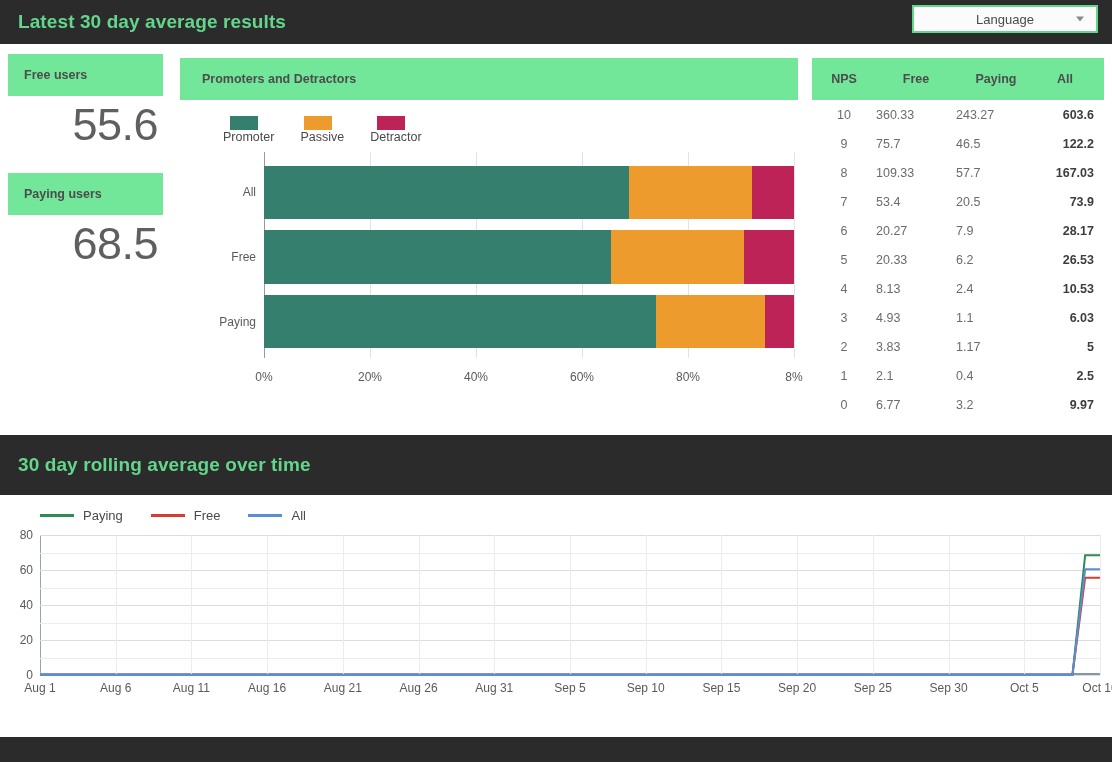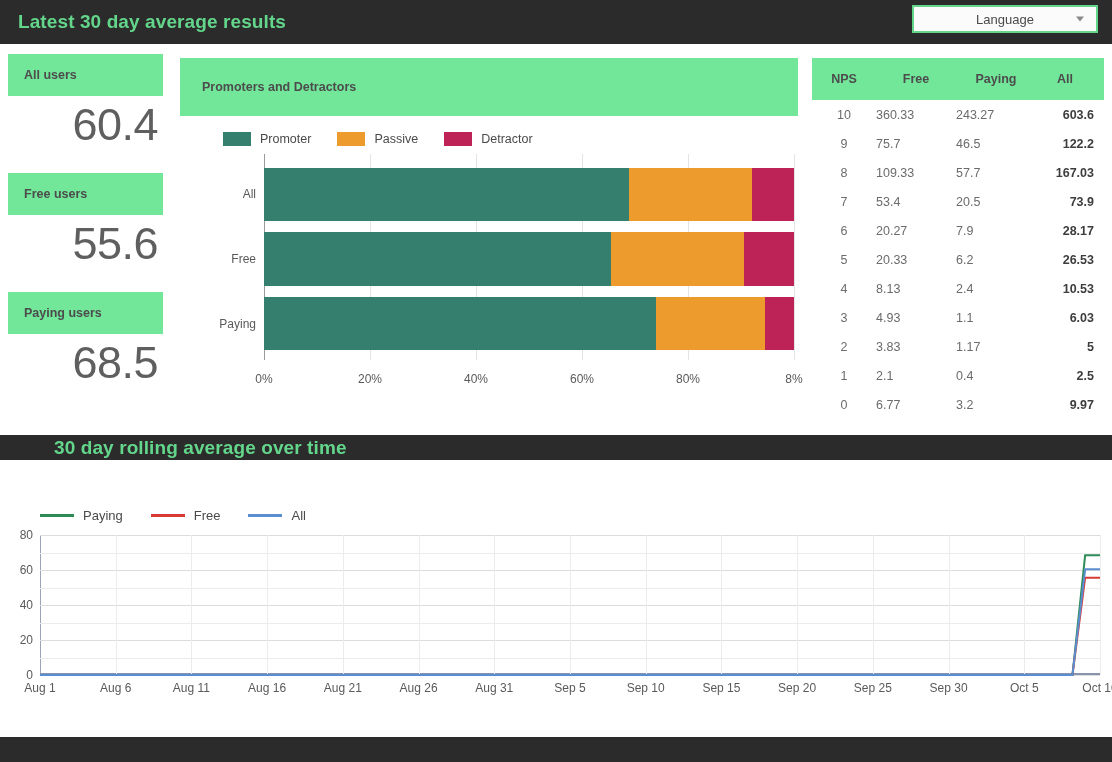--- a/index.html
+++ b/index.html
@@ -55,27 +55,27 @@
   .kpi-value {
     text-align: right; padding-right: 5px;
     font-size: 45px; color: #5f5f5f;
     line-height: 58px; font-weight: normal;
     letter-spacing: -.5px;
   }
 
   
   .bar-panel { position: absolute; left: 180px; top: 58px; width: 618px; }
   .panel-head {
-    height: 58px; background: #72e79a;
+    height: 42px; background: #72e79a;
     display: flex; align-items: center; padding-left: 22px;
   }
   .panel-head span { font-size: 12.5px; font-weight: bold; color: #4c4c4c; }
 
   .legend { display: flex; align-items: center; padding: 16px 0 8px 43px; }
-  .legend-item { display: flex; align-items: center; margin-right: 26px; }
+  .legend-item { display: flex; align-items: center; margin-right: 26px; flex-direction: column; }
   .legend-swatch { width: 28px; height: 14px; margin-right: 9px; }
   .legend-label { font-size: 12.5px; color: #4a4a4a; }
 
   .bars-area { position: relative; margin-left: 43px; height: 238px; }
   .bars-plot {
     position: absolute; left: 41px; right: 4px; top: 8px; bottom: 36px;
   }
   .gridline {
     position: absolute; top: -8px; bottom: -4px; width: 1px;
     background: #e3e3e3;
@@ -112,21 +112,21 @@
   .c1 { width: 80px; text-align: left; }
   .c2 { width: 80px; text-align: left; }
   .c3 { width: 68px; text-align: right; padding-right: 10px; }
   .nps-head .c0 { width: 64px; }
   .nps-head .c1 { width: 80px; }
   .nps-head .c2 { width: 80px; }
   .nps-head .c3 { width: 68px; padding-right: 10px; }
   .nps-row .c3 { font-weight: bold; color: #3d3d3d; }
 
   
-  #line-header { top: 435px; height: 25px; padding-left: 36px; }
+  #line-header { top: 435px; height: 60px; }
   .line-panel { position: absolute; left: 0; top: 477px; width: 1112px; height: 258px; }
   .line-legend { display: flex; align-items: center; padding: 31px 0 0 40px; }
   .ll-item { display: flex; align-items: center; margin-right: 28px; }
   .ll-line { width: 34px; height: 3px; margin-right: 9px; }
   .ll-label { font-size: 13px; color: #4a4a4a; }
 
   .line-plot-wrap { position: relative; margin: 12px 0 0 0; height: 170px; }
   .lp {
     position: absolute; left: 40px; right: 12px; top: 0; height: 140px;
   }
@@ -159,26 +159,20 @@
 
   <div class="section-header" id="top-header">
     <div class="section-title">Latest 30 day average results</div>
     <div class="lang-select">
       <span class="lbl">Language</span>
       <span class="caret"></span>
     </div>
   </div>
 
   <div class="kpi-col">
-    <div class="kpi">
-      <div class="kpi-head">
-        <span>All users</span>
-      </div>
-      <div class="kpi-value">60.4</div>
-    </div>
     <div class="kpi">
       <div class="kpi-head">
         <span>Free users</span>
       </div>
       <div class="kpi-value">55.6</div>
     </div>
     <div class="kpi">
       <div class="kpi-head">
         <span>Paying users</span>
       </div>

